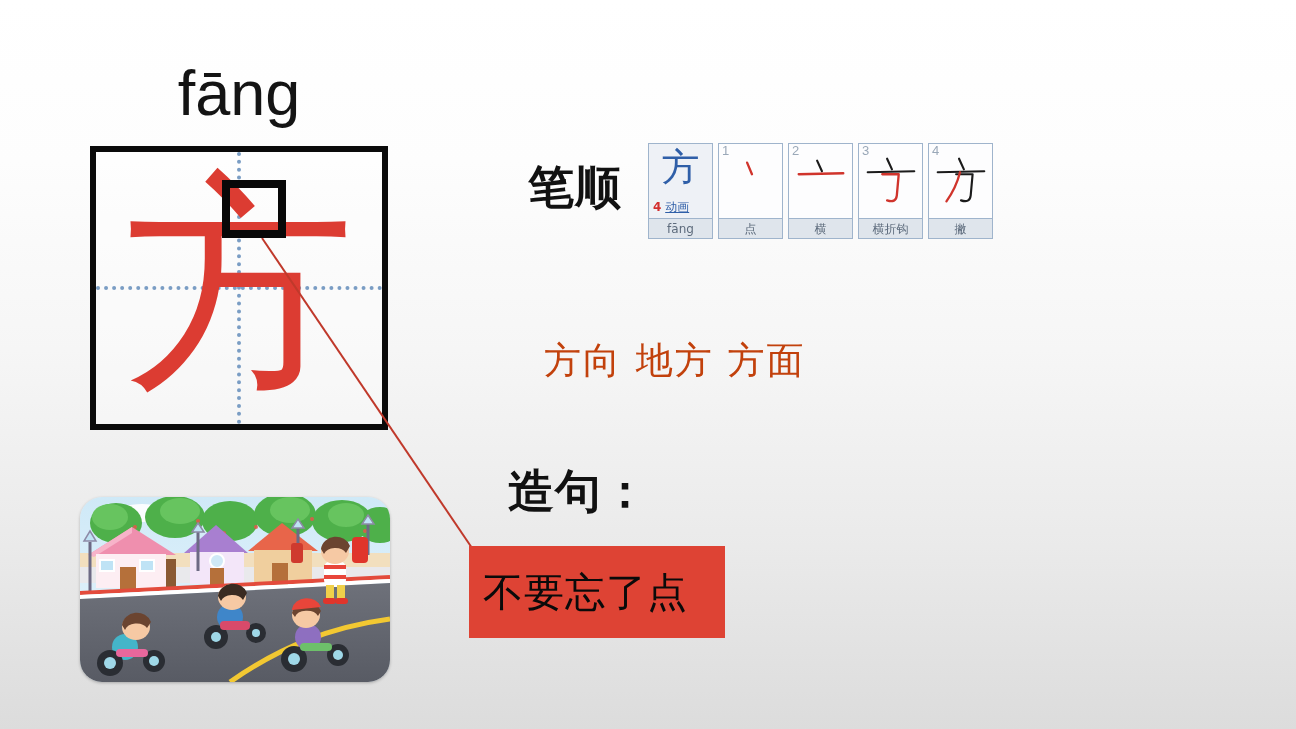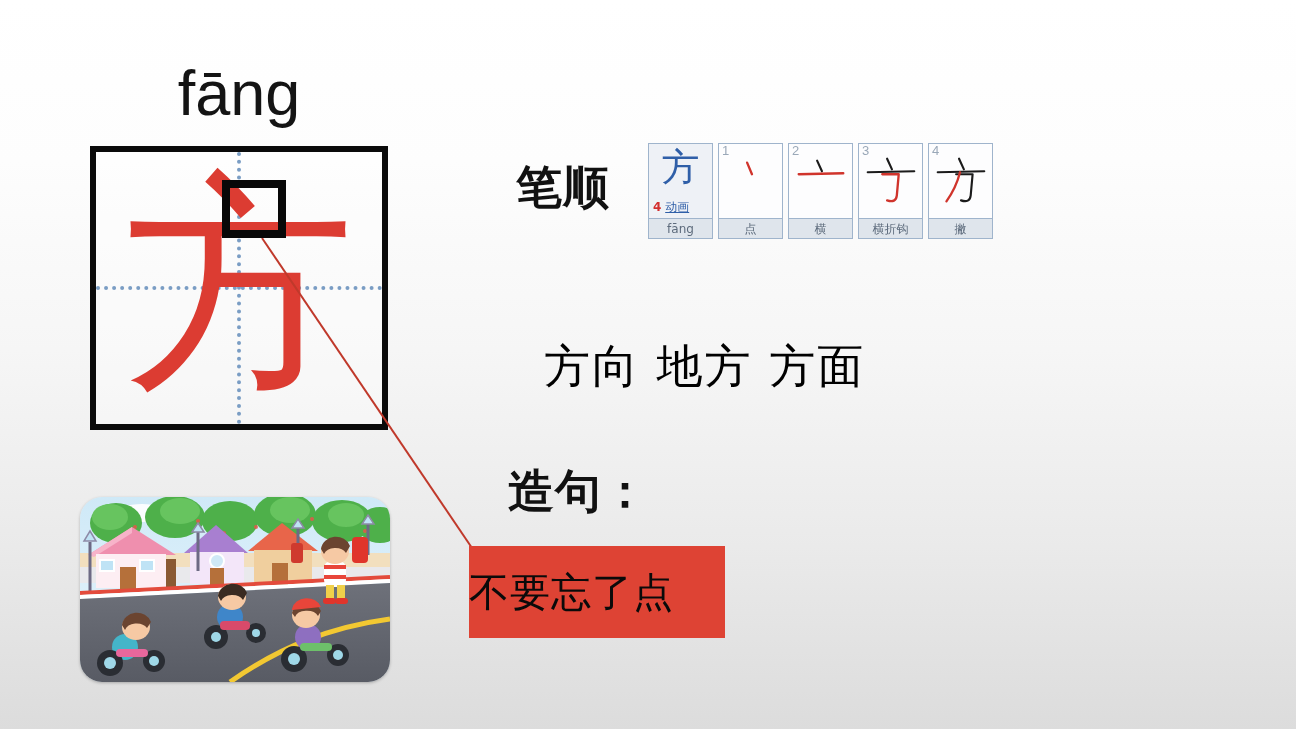--- a/index.html
+++ b/index.html
@@ -52,21 +52,21 @@
     border-radius:22px; overflow:hidden;
     box-shadow:0 1px 3px rgba(0,0,0,.25);
   }
   #illustration svg{ display:block; width:100%; height:100%; }
 
   
   .row-label{
     font-family:"DejaVu Sans",sans-serif;
     font-weight:700; color:#111; letter-spacing:1px;
   }
-  #bishun-label{ position:absolute; left:516px; top:157px; font-size:46px; }
+  #bishun-label{ position:absolute; left:528px; top:157px; font-size:46px; }
 
   #stroke-table{
     position:absolute; left:648px; top:143px;
     display:flex; gap:5px;
   }
   .stroke-cell{
     width:65px; background:#fff;
     border:1px solid #9fb4cc;
     display:flex; flex-direction:column;
   }
@@ -94,38 +94,38 @@
     position:absolute; left:4px; bottom:2px;
     font-size:12px; font-family:"DejaVu Sans",sans-serif; white-space:nowrap;
   }
   .first-meta .n{ color:#d32f2f; font-weight:700; }
   .first-meta .an{ color:#2f5fa8; text-decoration:underline;text-align:center; }
   .cell-art svg{ position:absolute; left:0; top:0; width:100%; height:100%; }
 
   #zuci-row{ position:absolute; left:508px; top:336px; display:flex; align-items:baseline; }
   #zuci-label{ font-size:46px; }
   #zuci-words{
-    font-family:"DejaVu Sans",sans-serif; font-size:46px; color:#000000;
+    font-family:"DejaVu Sans",sans-serif; font-size:37px; color:#c2410c;
     margin-left:36px; letter-spacing:2px; font-weight:400;
   }
 
   #zaoju-row{ position:absolute; left:508px; top:461px; display:flex; align-items:center;flex-direction:column; }
   #zaoju-label{ font-size:46px; }
   #zaoju-text{
     font-family:"DejaVu Sans",sans-serif; font-size:46px; color:#111;
     font-weight:400; white-space:nowrap;
   }
 
   #callout{
     position:absolute; left:469px; top:546px; width:256px; height:92px;
     background:#de4334; display:flex; align-items:center; z-index:6;
   }
   #callout-text{
     font-family:"DejaVu Sans",sans-serif; font-size:40px; color:#0a0a0a;
-    letter-spacing:1px;
+    padding-left:14px; letter-spacing:1px;
   }
 </style>
 </head>
 <body>
 
 <div id="pinyin">fāng</div>
 
 <div id="grid-box">
   <div id="grid-v"></div>
   <div id="grid-h"></div>

